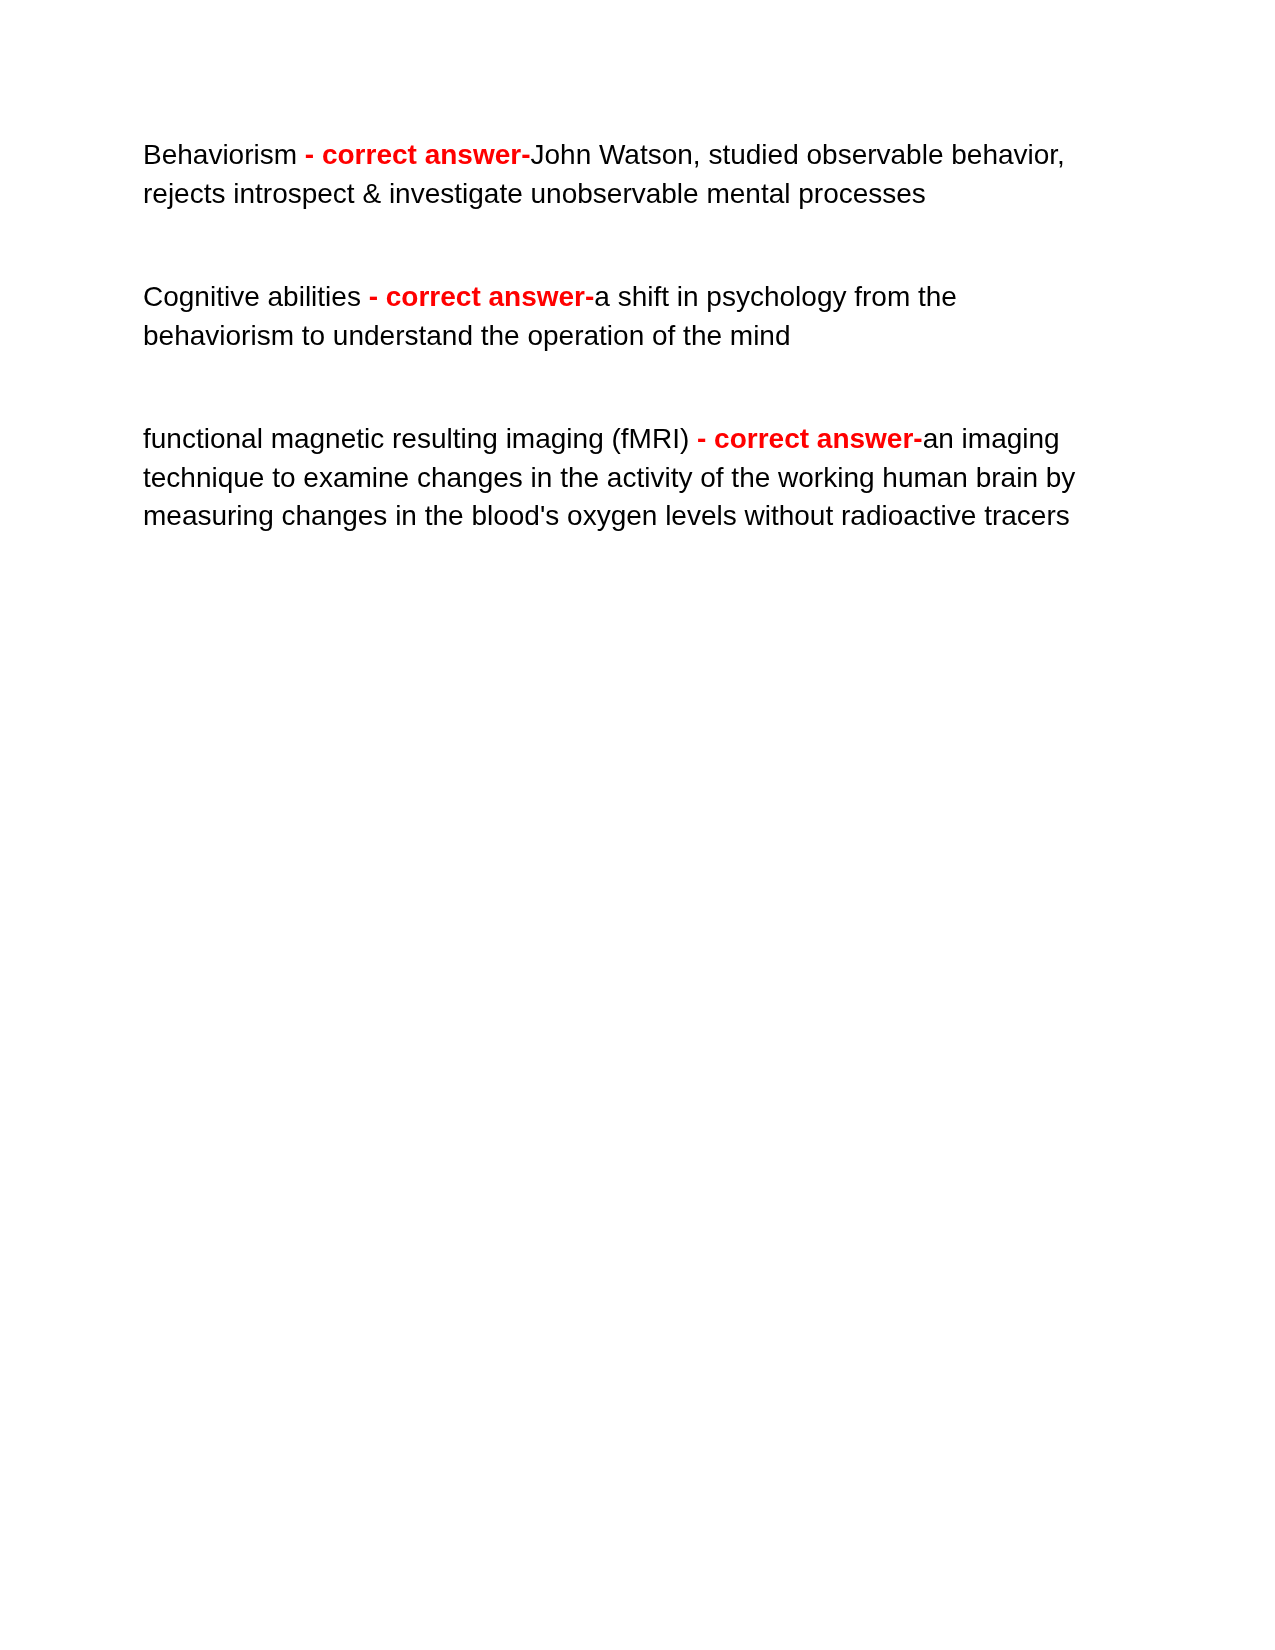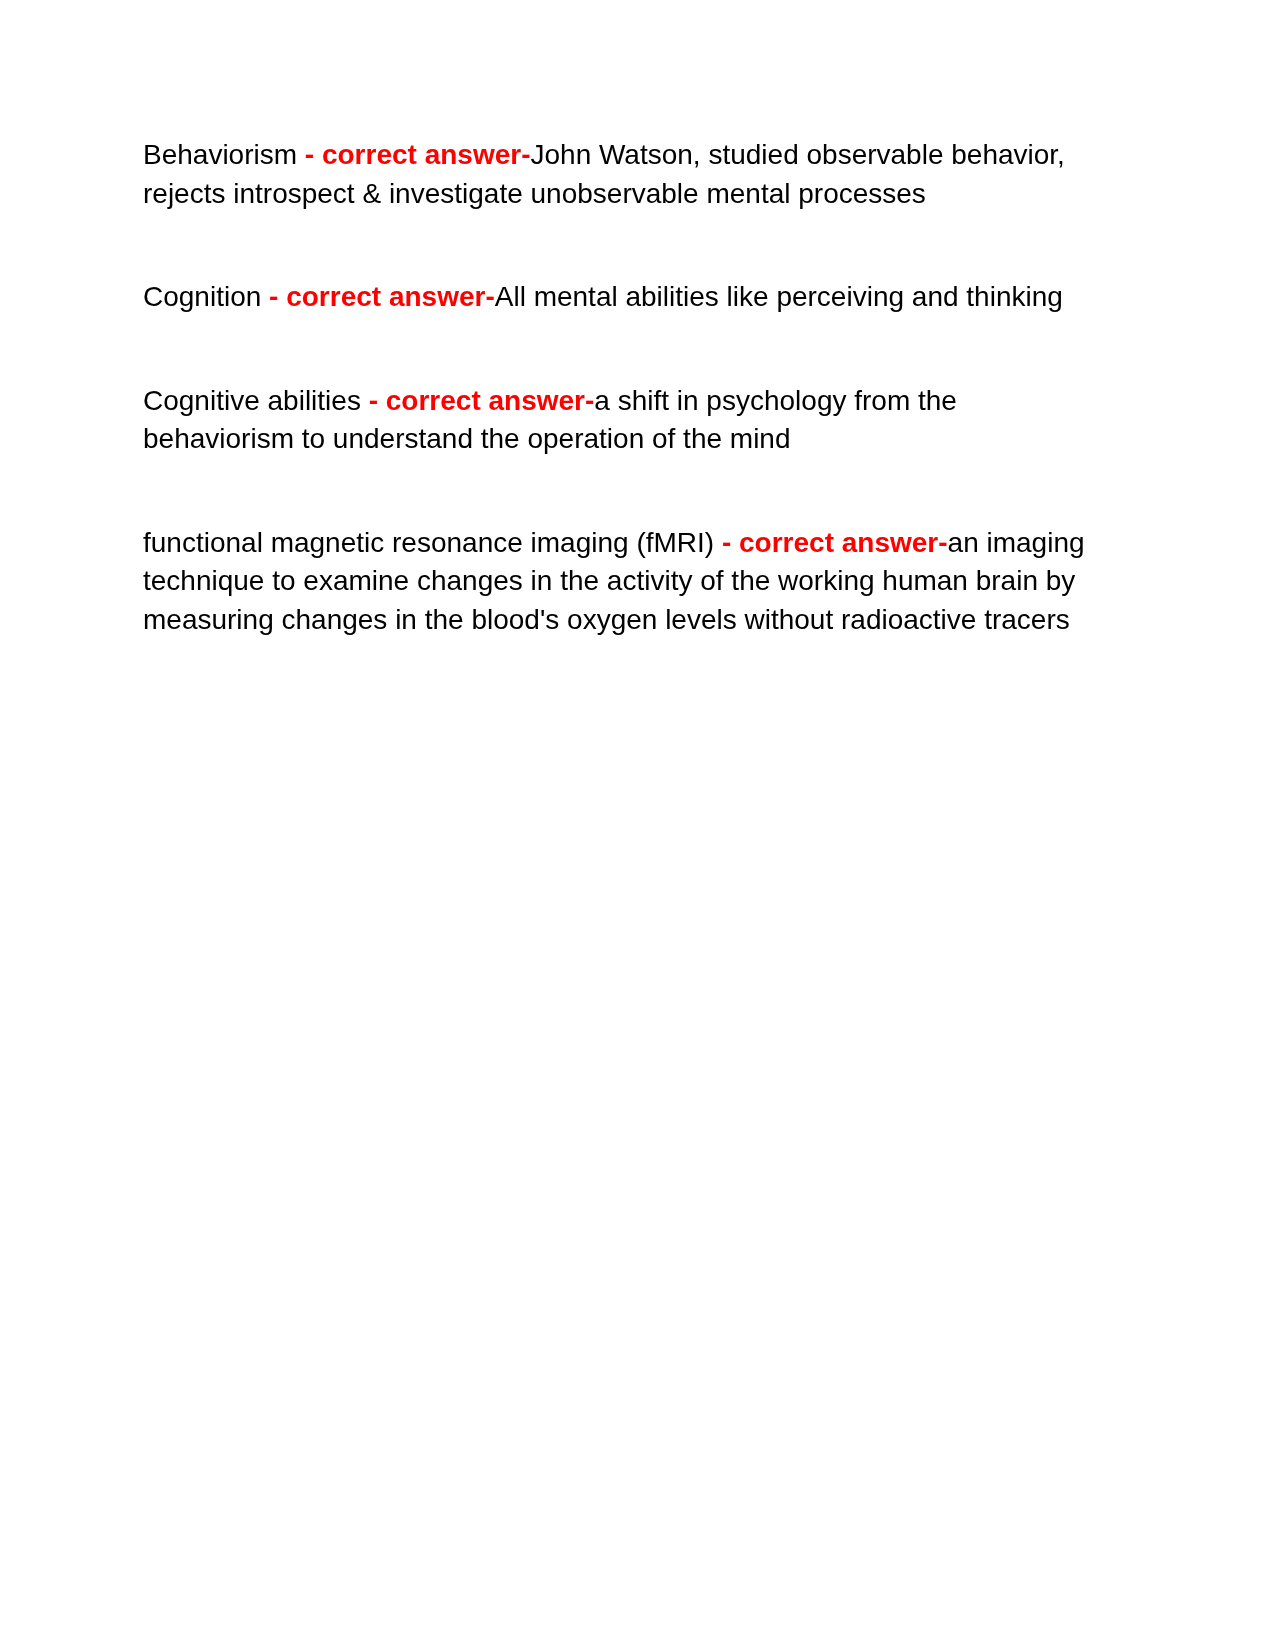--- a/index.html
+++ b/index.html
@@ -35,32 +35,28 @@
 <body>
 
 <div class="page">
 
   <p class="entry">
     <span class="term">Behaviorism</span>
     <span class="marker">- correct answer-</span><span class="definition">John Watson, studied observable behavior, rejects introspect &amp; investigate unobservable mental processes</span>
   </p>
 
 
-  <p class="entry">
-    <span class="term">Cognition</span>
-    <span class="marker">- correct answer-</span><span class="definition">All mental abilities like perceiving and thinking</span>
-  </p>
 
 
 
   <p class="entry">
     <span class="term">Cognitive abilities</span>
     <span class="marker">- correct answer-</span><span class="definition">a shift in psychology from the behaviorism to understand the operation of the mind</span>
   </p>
 
 
 
   <p class="entry">
-    <span class="term">functional magnetic resonance imaging (fMRI)</span>
+    <span class="term">functional magnetic resulting imaging (fMRI)</span>
     <span class="marker">- correct answer-</span><span class="definition">an imaging technique to examine changes in the activity of the working human brain by measuring changes in the blood's oxygen levels without radioactive tracers</span>
   </p>
 
 </div>
 
 </body></html>

